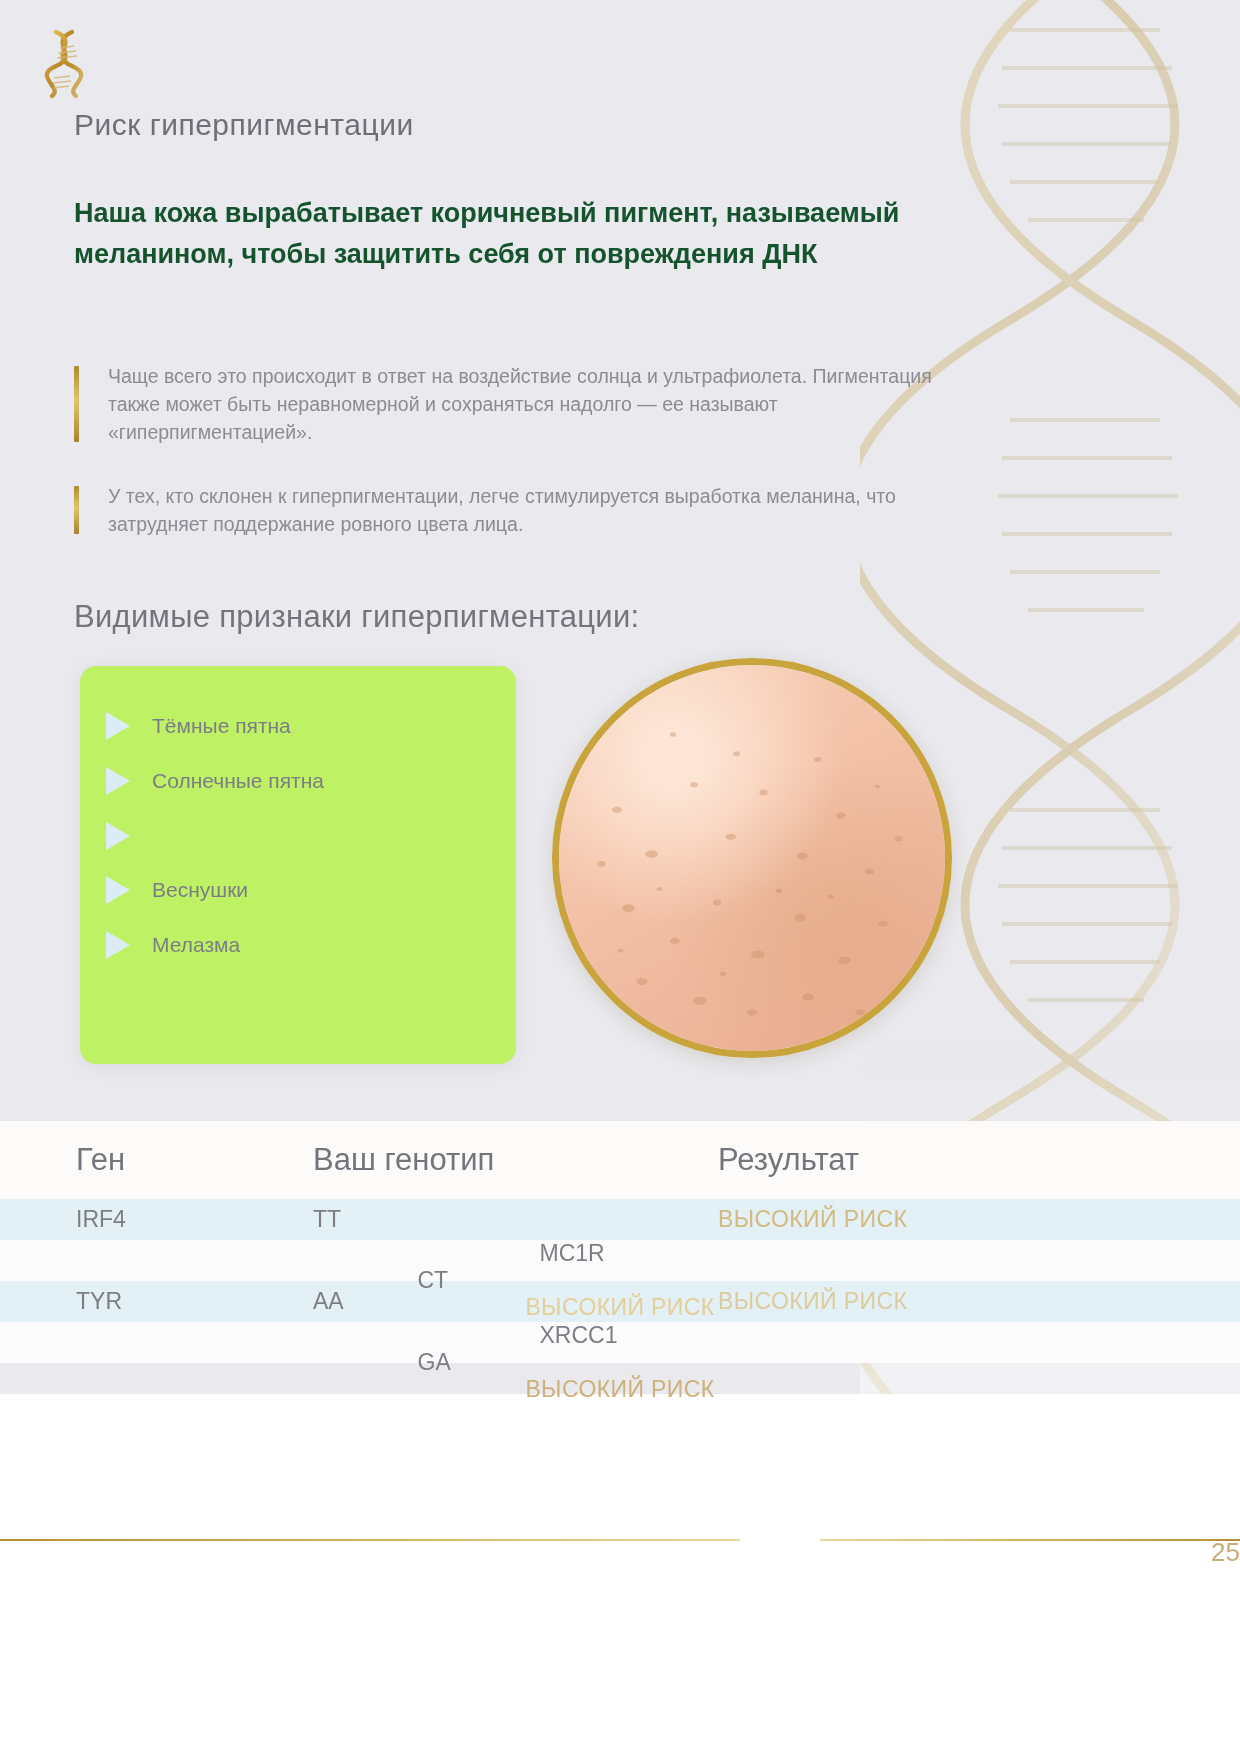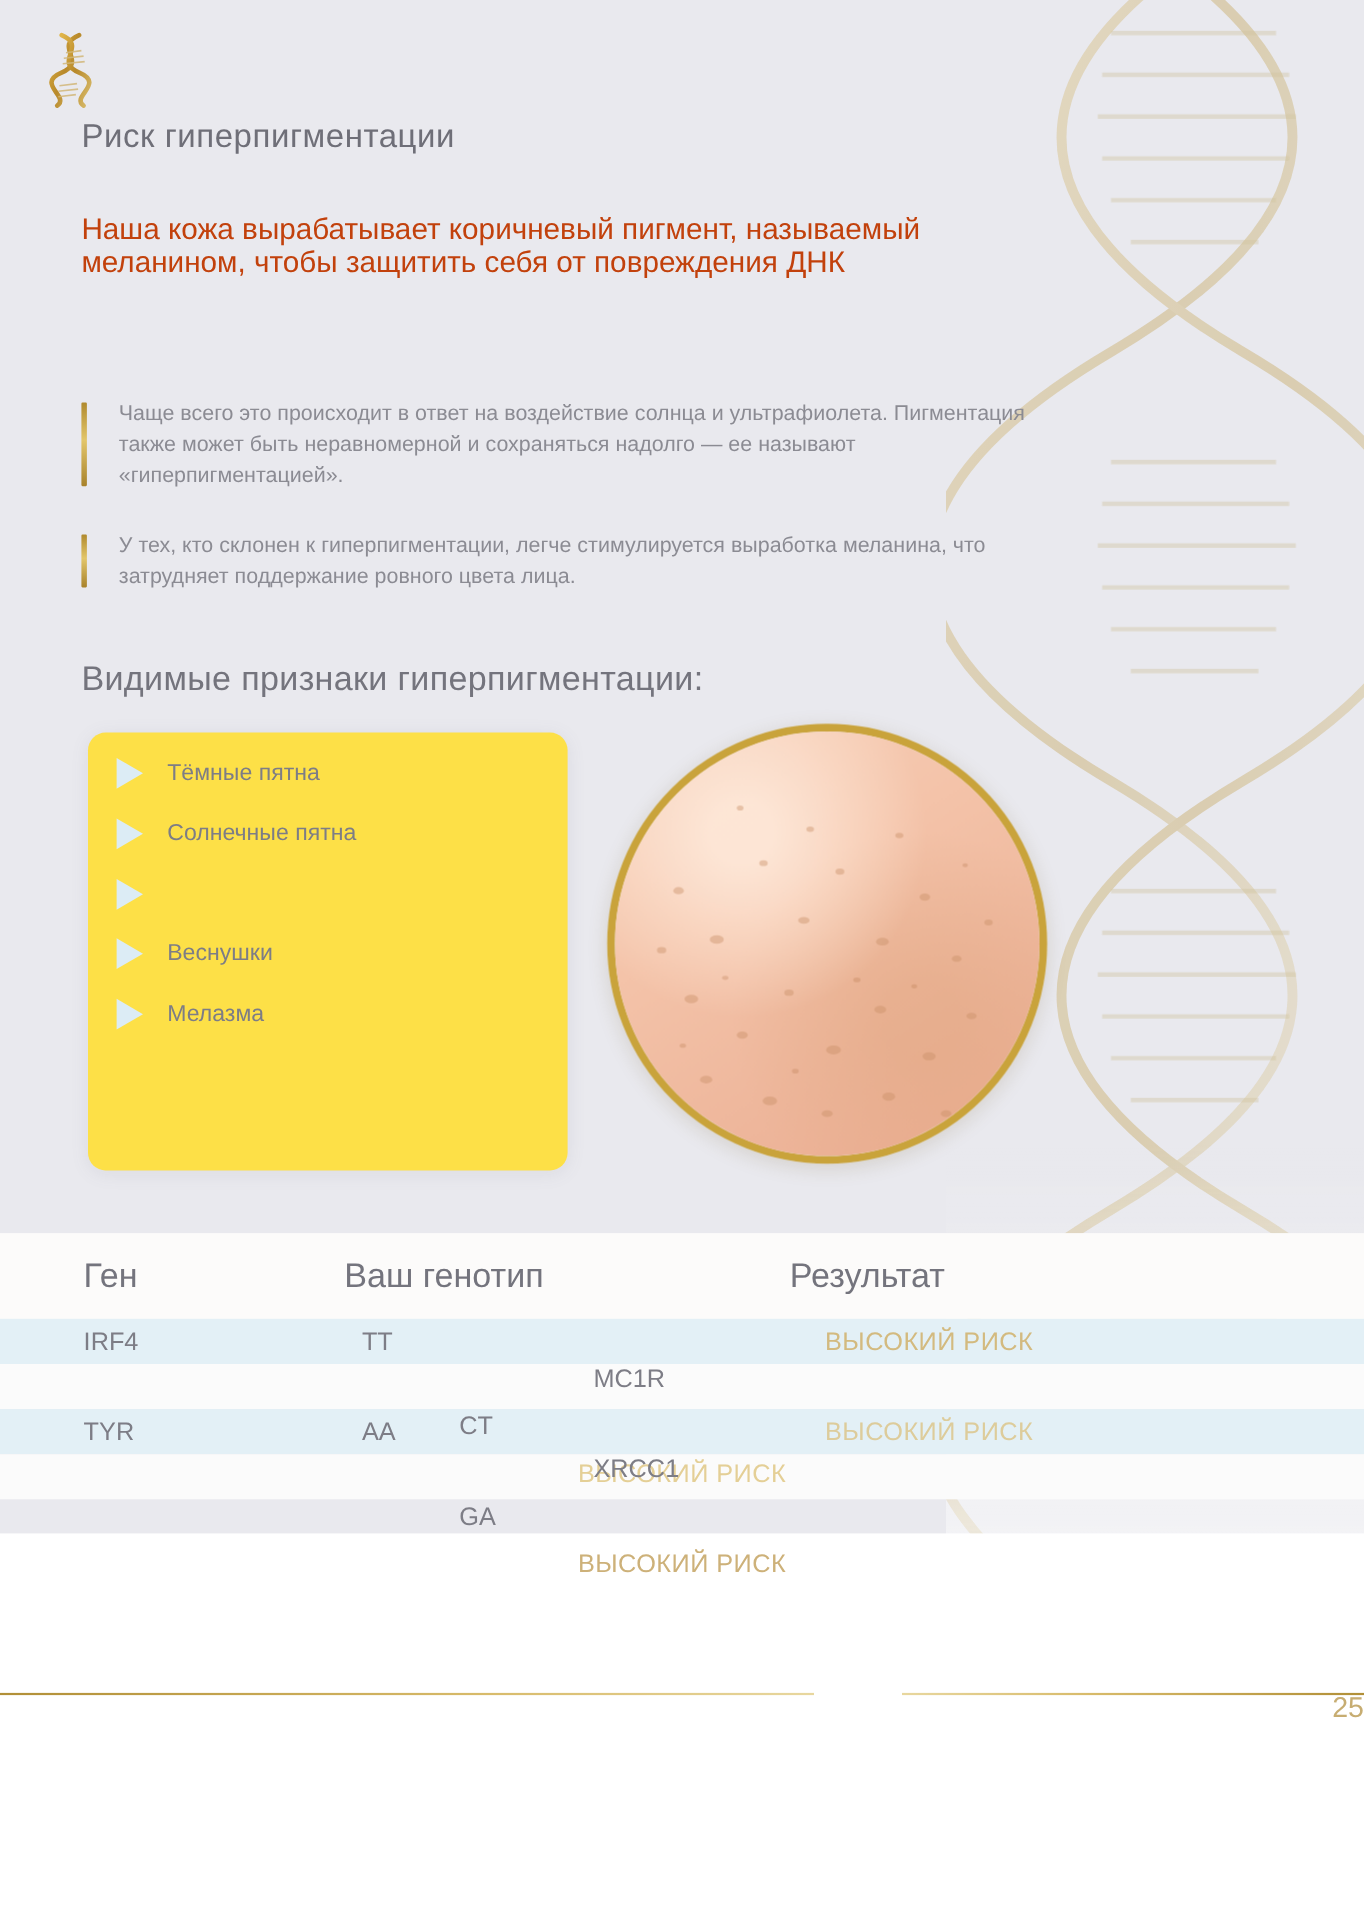--- a/index.html
+++ b/index.html
@@ -33,22 +33,22 @@
   .page { position:relative; z-index:4; }
 
   .title {
     position:absolute; left:74px; top:108px;
     font-size:30px; font-weight:300; letter-spacing:.5px;
     color:#6f6f78; white-space:nowrap;
   }
 
   .intro {
     position:absolute; left:74px; top:193px;
-    font-size:27px; font-weight:400; line-height:30px;
-    color:#c2410c; width:900px;
+    font-size:27px; font-weight:700; line-height:41px;
+    color:#14532d; width:900px;
   }
 
   
   .quote {
     position:absolute; left:74px;
     padding-left:34px;
     font-size:19.5px; font-weight:300; line-height:28px;
     color:#8b8b93;
   }
   .quote::before{
@@ -62,24 +62,24 @@
   
   .section-head {
     position:absolute; left:74px; top:588px;
     font-size:31px; font-weight:300; color:#74747d; letter-spacing:.3px;margin-top:11px;
   }
 
   
   .list-card {
     position:absolute; left:80px; top:666px;
     width:436px; height:398px;
-    background:#fde047;
+    background:#bef264;
     border-radius:16px;
     box-shadow:0 3px 16px rgba(110,110,130,.10);
-    padding:21px 26px 26px 26px;
+    padding:44px 26px 26px 26px;
   }
   .list-item {
     display:flex; align-items:flex-start;
     margin-bottom:24px;
   }
   .list-item:last-child { margin-bottom:16px; }
   .tri {
     width:0; height:0; flex:none;
     border-top:14px solid transparent;
     border-bottom:14px solid transparent;
@@ -109,21 +109,21 @@
   }
   .freckles { position:absolute; inset:0; }
 
   
   .table {
     position:absolute; left:0; top:1121px; width:1240px; z-index:6;
   }
   .t-row { display:flex; align-items:center; }
   .t-head { background:#fcfbfa; height:78px; }
   .t-head .cell { font-size:31px; font-weight:300; color:#74747d; }
-  .t-body-row { height:41px;gap:16px; }
+  .t-body-row { height:41px; }
   .t-body-row.odd { background:#e3f0f6; }
   .t-body-row.even { background:#fbfbfb;flex-direction:column; }
   .cell { font-size:23px; font-weight:300; color:#7d7d86; }
   .c-gene   { width:313px; padding-left:76px; }
   .c-geno   { width:405px; }
   .c-res    { flex:1; }
   .res-text { color:#cdb478; letter-spacing:.4px; }
   .res-1 { color:#d3ba7f; }
   .res-2 { color:#e4cf96; }
   .res-3 { color:#ddcc9b; }

